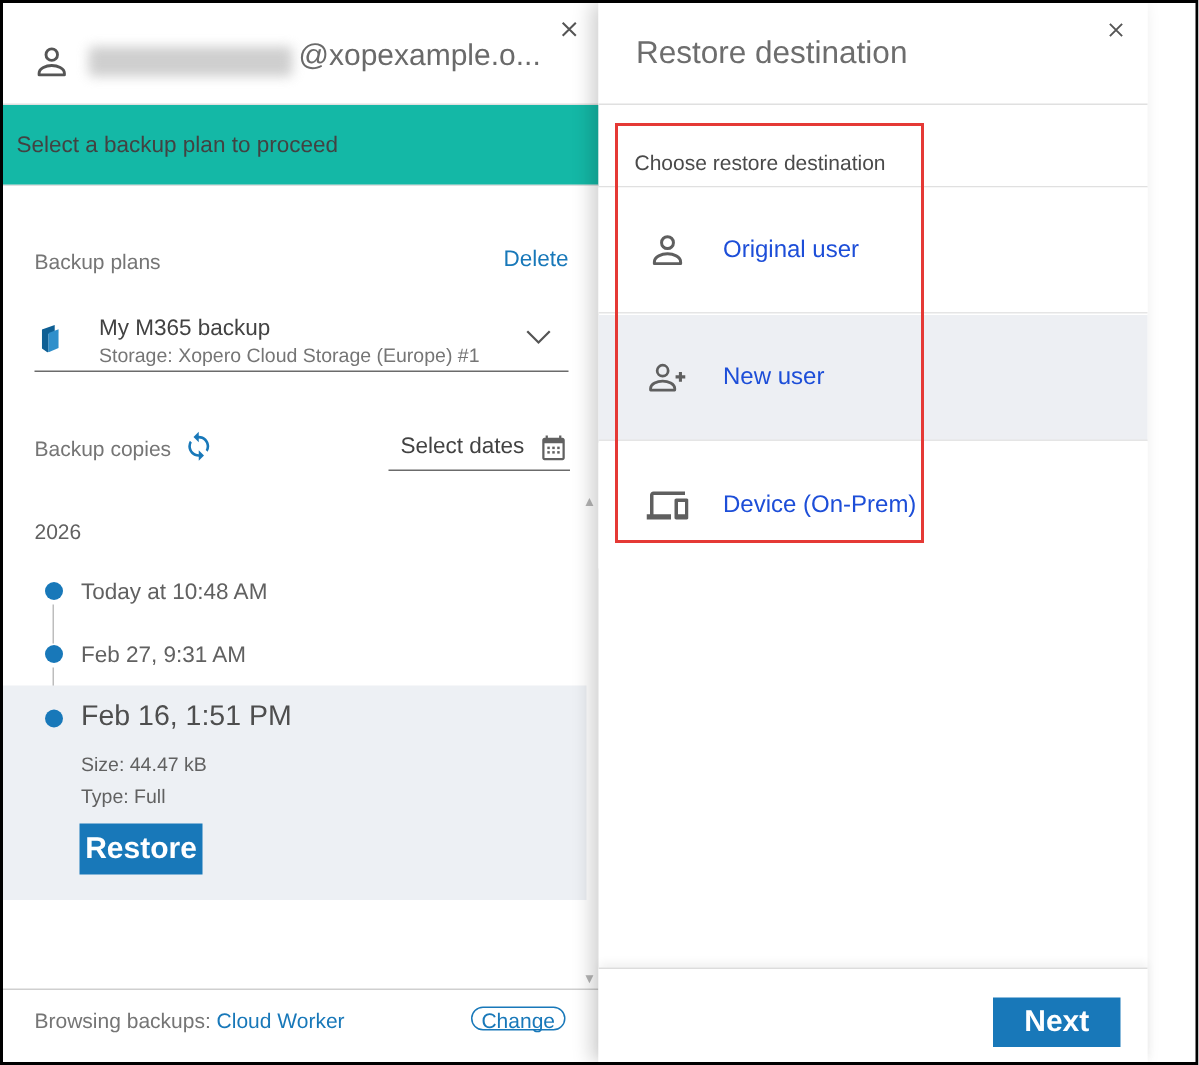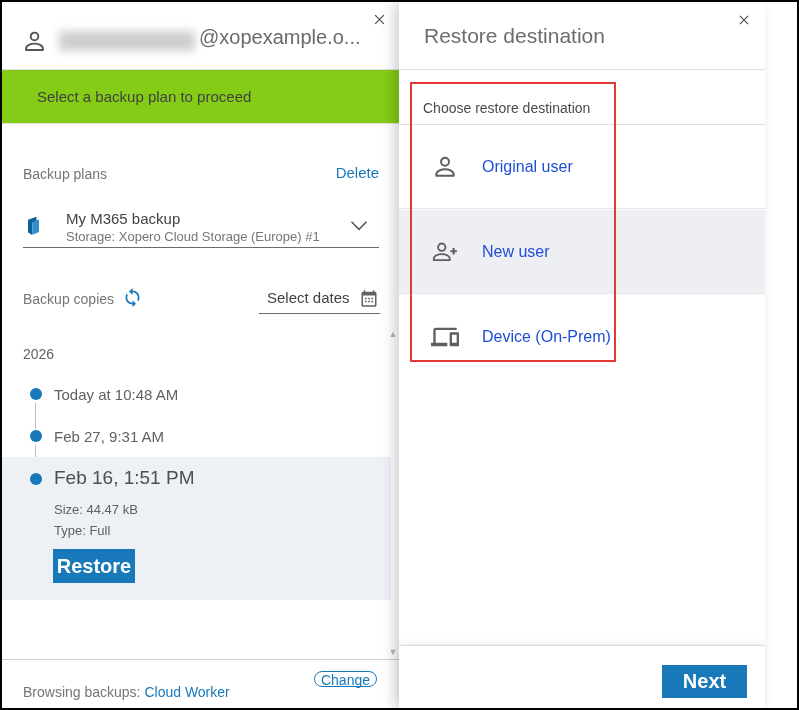--- a/index.html
+++ b/index.html
@@ -8,21 +8,21 @@
   .screen { position:relative; width:799px; height:710px; border:2px solid #000; background:#fff; overflow:hidden; }
   .abs { position:absolute; }
 
   
   .left-panel { position:absolute; left:0; top:0; width:397px; height:706px; background:#fff; }
   .lp-header { position:absolute; left:0; top:0; width:100%; height:68px; border-bottom:1px solid #e0e0e0; background:#fff; }
   .redacted { position:absolute; left:57px; top:29px; width:136px; height:20px; background:#bfbfbf; border-radius:3px; filter:blur(4px); opacity:.75; }
   .lp-email { position:absolute; left:197px; top:24px; font-size:20px; color:#6a6a6a; white-space:nowrap; }
   .close-btn { position:absolute; width:16px; height:16px; cursor:pointer; }
   .close-btn svg { display:block; }
-  .lp-subtitle { position:absolute; left:0; top:68px; width:100%; height:54px; border-bottom:1px solid #e0e0e0; display:flex; align-items:center; padding-left:35px; font-size:15px; color:#424242; background:#84cc16; }
+  .lp-subtitle { position:absolute; left:0; top:68px; width:100%; height:54px; border-bottom:1px solid #e0e0e0; display:flex; align-items:center; padding-left:9px; font-size:15px; color:#424242; background:#14b8a6; }
 
   .section-label { font-size:14px; color:#757575; }
   .link-blue { color:#1878b9; cursor:pointer; }
   .delete-link { position:absolute; right:20px; top:162px; font-size:15px; font-weight:500; }
 
   .plan-select { position:absolute; left:21px; top:204px; width:356px; height:42px; border-bottom:1px solid #6b6b6b; cursor:pointer; }
   .plan-name { position:absolute; left:43px; top:4px; font-size:15px; color:#424242; }
   .plan-storage { position:absolute; left:43px; top:23px; font-size:13px; color:#757575; white-space:nowrap; }
   .plan-icon { position:absolute; left:2px; top:9px; }
   .chevron { position:absolute; right:10px; top:12px; }
@@ -40,21 +40,21 @@
   .tl-label { position:absolute; left:52px; font-size:15px; color:#616161; white-space:nowrap; }
   .tl-selected-bg { position:absolute; left:0; top:455px; width:389px; height:143px; background:#edf0f4; }
   .tl-label-big { position:absolute; left:52px; top:465px; font-size:19px; color:#4e4e4e; white-space:nowrap; }
   .tl-meta { position:absolute; left:52px; font-size:13px; color:#616161; }
   .btn-primary { background:#1878b9; color:#fff; font-weight:bold; font-size:20px; border:none; border-radius:0; cursor:pointer; font-family:"Liberation Sans", sans-serif; }
   .restore-btn { position:absolute; left:51px; top:547px; width:82px; height:34px; }
 
   .scroll-arrow { position:absolute; left:386px; width:10px; height:8px; color:#b5b5b5; font-size:9px; line-height:8px; text-align:center; cursor:pointer; }
 
   .lp-footer { position:absolute; left:0; top:657px; width:100%; height:49px; border-top:1px solid #cfcfcf; background:#fff; }
-  .browsing-text { position:absolute; left:21px; top:24px; font-size:14px; color:#757575; white-space:nowrap; }
+  .browsing-text { position:absolute; left:21px; top:12px; font-size:14px; color:#757575; white-space:nowrap; }
   .change-btn { position:absolute; right:22px; top:11px; width:63px; height:16px; border:1px solid #1878b9; border-radius:14px; background:#fff; color:#1878b9; font-size:14px; cursor:pointer; font-family:"Liberation Sans", sans-serif; }
 
   
   .right-panel { position:absolute; left:397px; top:0; width:366px; height:706px; background:#fff; box-shadow:-5px 0 12px rgba(0,0,0,.18); }
   .rp-header { position:absolute; left:0; top:0; width:100%; height:68px; border-bottom:1px solid #e0e0e0; background:#fff; }
   .rp-title { position:absolute; left:25px; top:22px; font-size:21px; color:#6d6d6d; white-space:nowrap; }
   .choose-label { position:absolute; left:24px; top:98px; font-size:14px; color:#4a4a4a; }
   .rp-divider { position:absolute; left:0; top:122px; width:100%; height:1px; background:#e0e0e0; }
 
   .dest-row { position:absolute; left:0; width:100%; height:84px; border-bottom:1px solid #e5e5e5; display:flex; align-items:center; cursor:pointer; background:#fff; }

